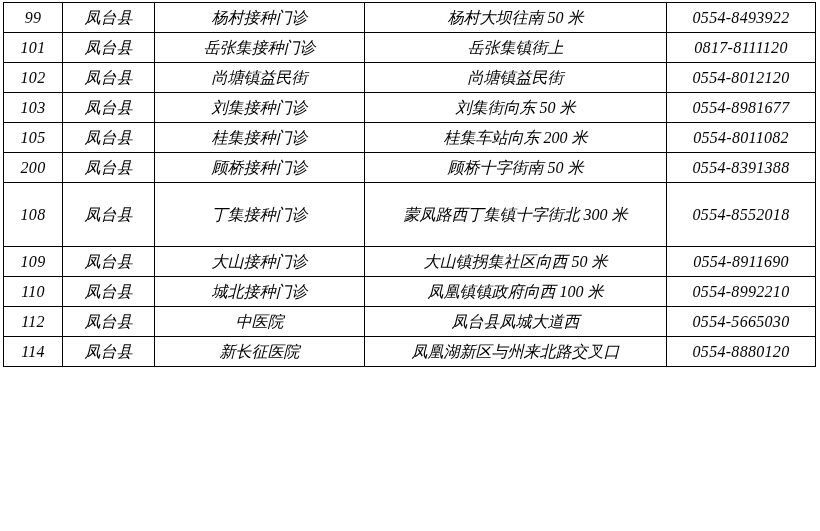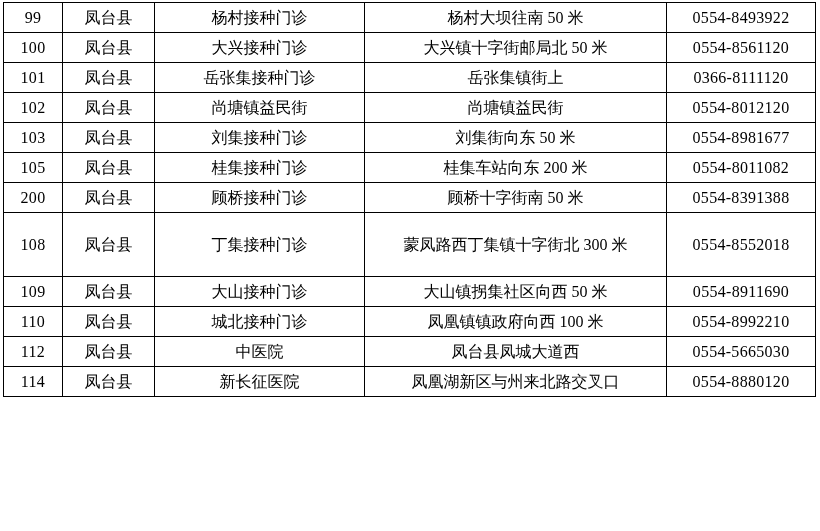--- a/index.html
+++ b/index.html
@@ -17,20 +17,21 @@
   .table-wrap {
     position: absolute;
     left: 3px;
     top: 2px;
     width: 812px;
   }
   table.clinic-table {
     border-collapse: collapse;
     table-layout: fixed;
     width: 812px;
+    font-style: italic;
   }
   table.clinic-table td {
     border: 1px solid #000000;
     text-align: center;
     vertical-align: middle;
     padding: 0 4px;
     font-size: 16px;
     line-height: 22px;
     color: #000000;
     overflow: hidden;
@@ -66,32 +67,25 @@
     </colgroup>
     <tbody>
         <tr>
           <td class="cell-index">99</td>
           <td class="cell-county">凤台县</td>
           <td class="cell-clinic">杨村接种门诊</td>
           <td class="cell-address">杨村大坝往南 50 米</td>
           <td class="cell-phone">0554-8493922</td>
         </tr>
         <tr>
-          <td class="cell-index">100</td>
-          <td class="cell-county">凤台县</td>
-          <td class="cell-clinic">大兴接种门诊</td>
-          <td class="cell-address">大兴镇十字街邮局北 50 米</td>
-          <td class="cell-phone">0554-8561120</td>
-        </tr>
-        <tr>
           <td class="cell-index">101</td>
           <td class="cell-county">凤台县</td>
           <td class="cell-clinic">岳张集接种门诊</td>
           <td class="cell-address">岳张集镇街上</td>
-          <td class="cell-phone">0366-8111120</td>
+          <td class="cell-phone">0817-8111120</td>
         </tr>
         <tr>
           <td class="cell-index">102</td>
           <td class="cell-county">凤台县</td>
           <td class="cell-clinic">尚塘镇益民街</td>
           <td class="cell-address">尚塘镇益民街</td>
           <td class="cell-phone">0554-8012120</td>
         </tr>
         <tr>
           <td class="cell-index">103</td>

